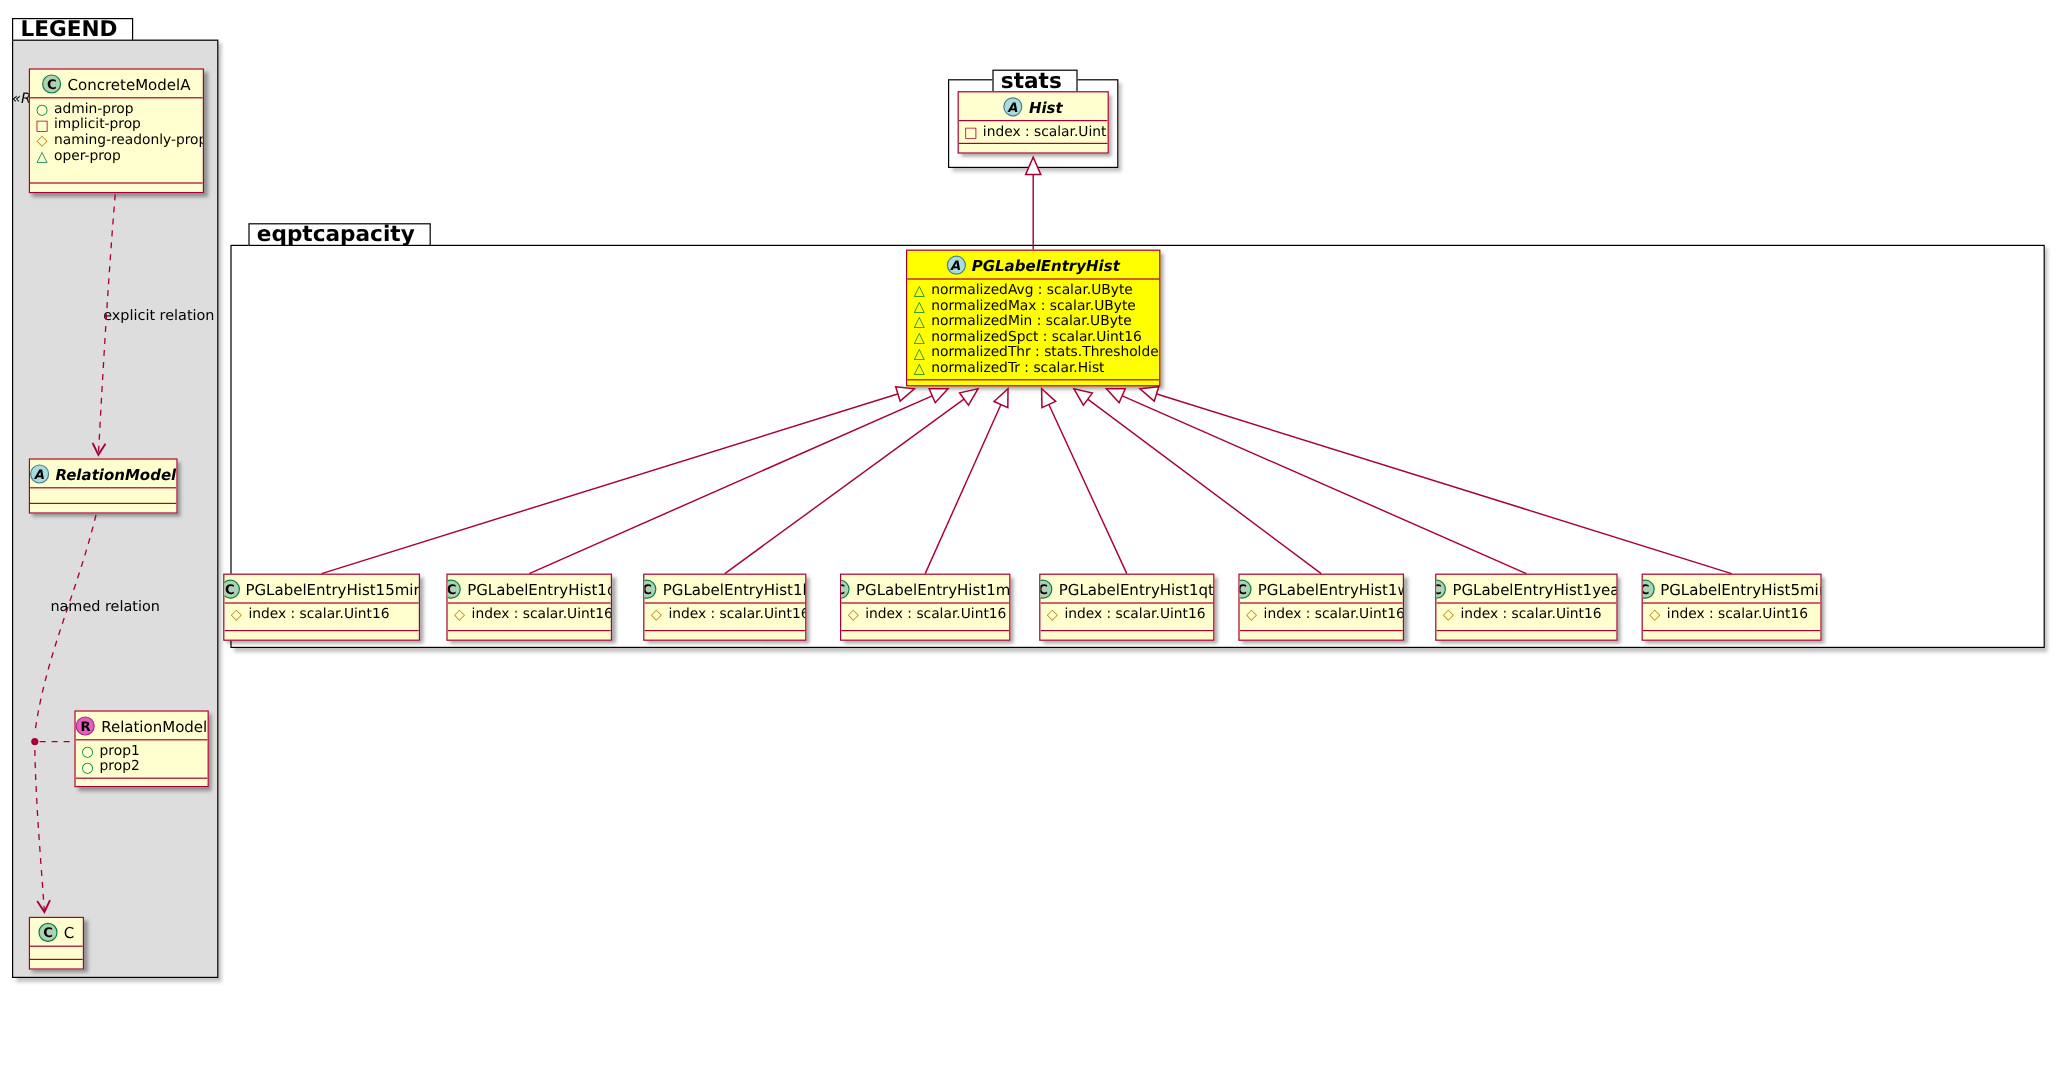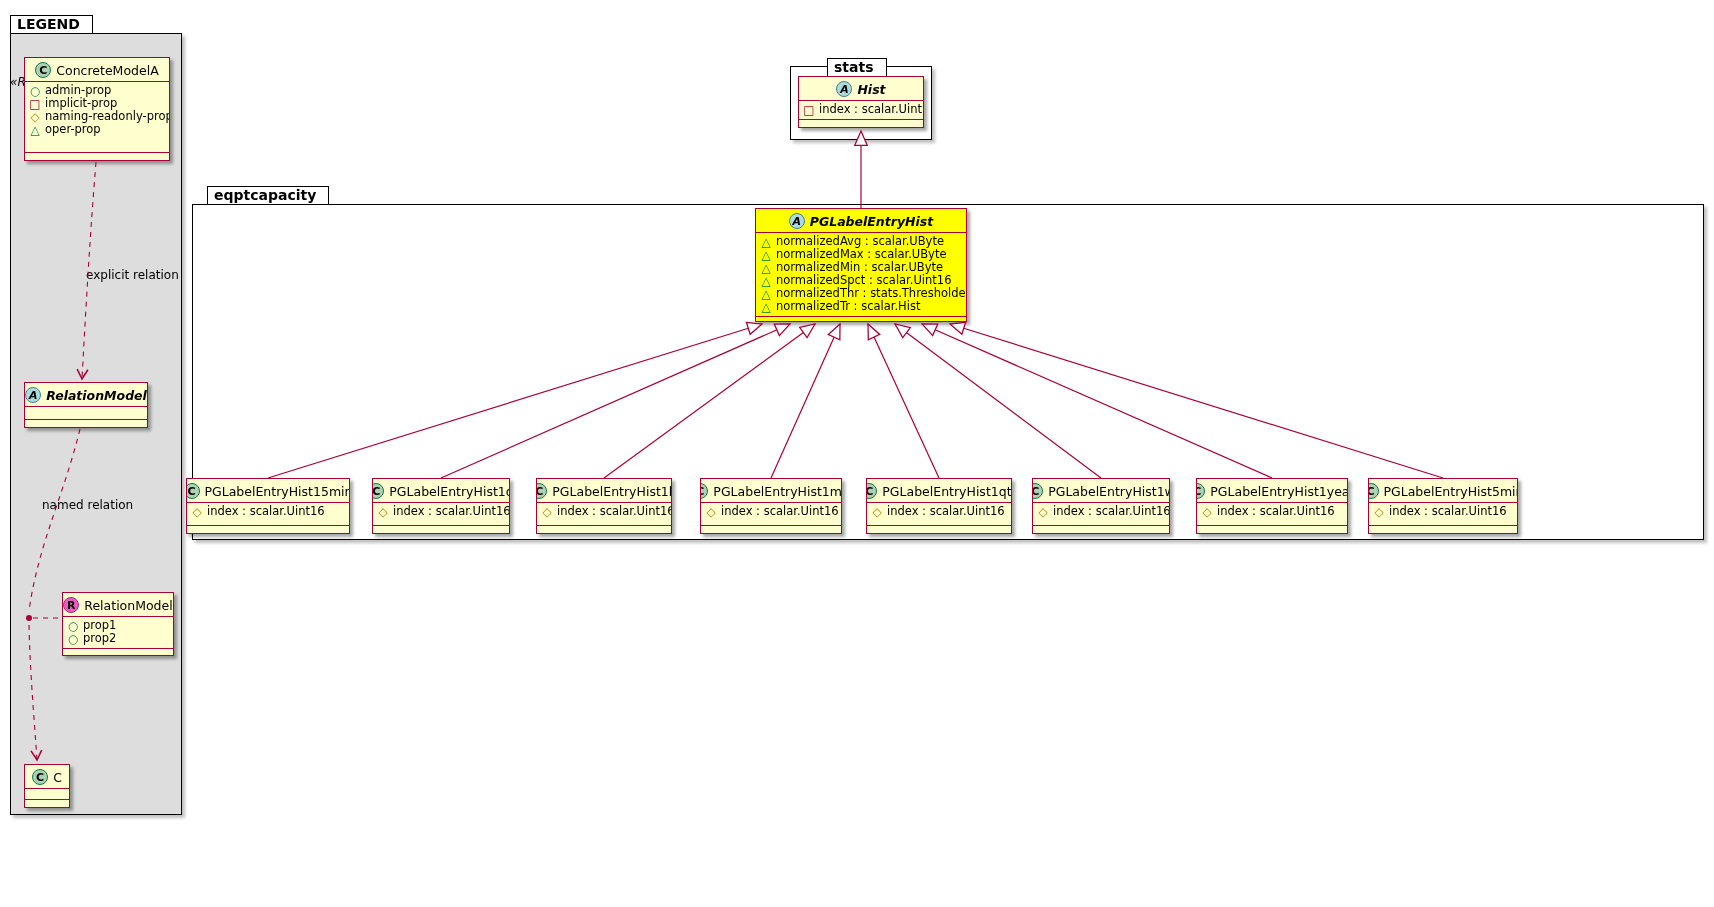--- a/index.html
+++ b/index.html
@@ -1,21 +1,21 @@
 <!DOCTYPE html>
 <html><head>
 <meta charset="utf-8">
 <style>
   * { margin:0; padding:0; box-sizing:border-box; }
   body { font-family:"DejaVu Sans", sans-serif; background:#ffffff; color:#000; }
   .canvas { position:relative; width:1714px; height:907px; background:#fff; overflow:hidden; }
 
   
   .pkg-tab { position:absolute; border:1.5px solid #000; background:#fff; font-weight:bold;
-             font-size:14px; padding:1px 12px 14px 6px; height:19px; line-height:15px; z-index:2; }
+             font-size:18px; padding:1px 12px 14px 6px; height:19px; line-height:15px; z-index:2; }
   .pkg-body { position:absolute; border:1.5px solid #000; background:#fff; z-index:1;
               box-shadow:3px 3px 3px rgba(0,0,0,0.25); }
   .pkg-gray .pkg-tab, .pkg-gray.pkg-body { background:#dddddd; }
 
   
   .uml-class { position:absolute; border:1.5px solid #A80036; background:#FEFECE;
                box-shadow:3px 3px 3px rgba(0,0,0,0.35); display:flex; flex-direction:column;
                z-index:3; overflow:hidden; }
   .uml-class.highlight { background:#FFFF00; }
   .uml-head { display:flex; align-items:center; justify-content:center; gap:5px; padding:4px 6px 3px; }
@@ -72,21 +72,21 @@
         <span>naming-readonly-prop</span>
       </div>
       <div class="uml-row">
         <span class="sym sym-triangle">△</span>
         <span>oper-prop</span>
       </div>
     </div>
     <div class="uml-bottom"></div>
   </div>
 
-  <div class="rel-label" style="left:86px; top:268px;text-align:center;">explicit relation</div>
+  <div class="rel-label" style="left:86px; top:256px;text-align:center;">explicit relation</div>
 
   <div class="uml-class abstract" style="left:24px; top:382px; width:124px; height:46px;">
     <div class="uml-head">
       <span class="badge badge-a">A</span>
       <span class="uml-name">RelationModel</span>
     </div>
     <div class="uml-sec grow"></div>
     <div class="uml-bottom"></div>
   </div>
 

